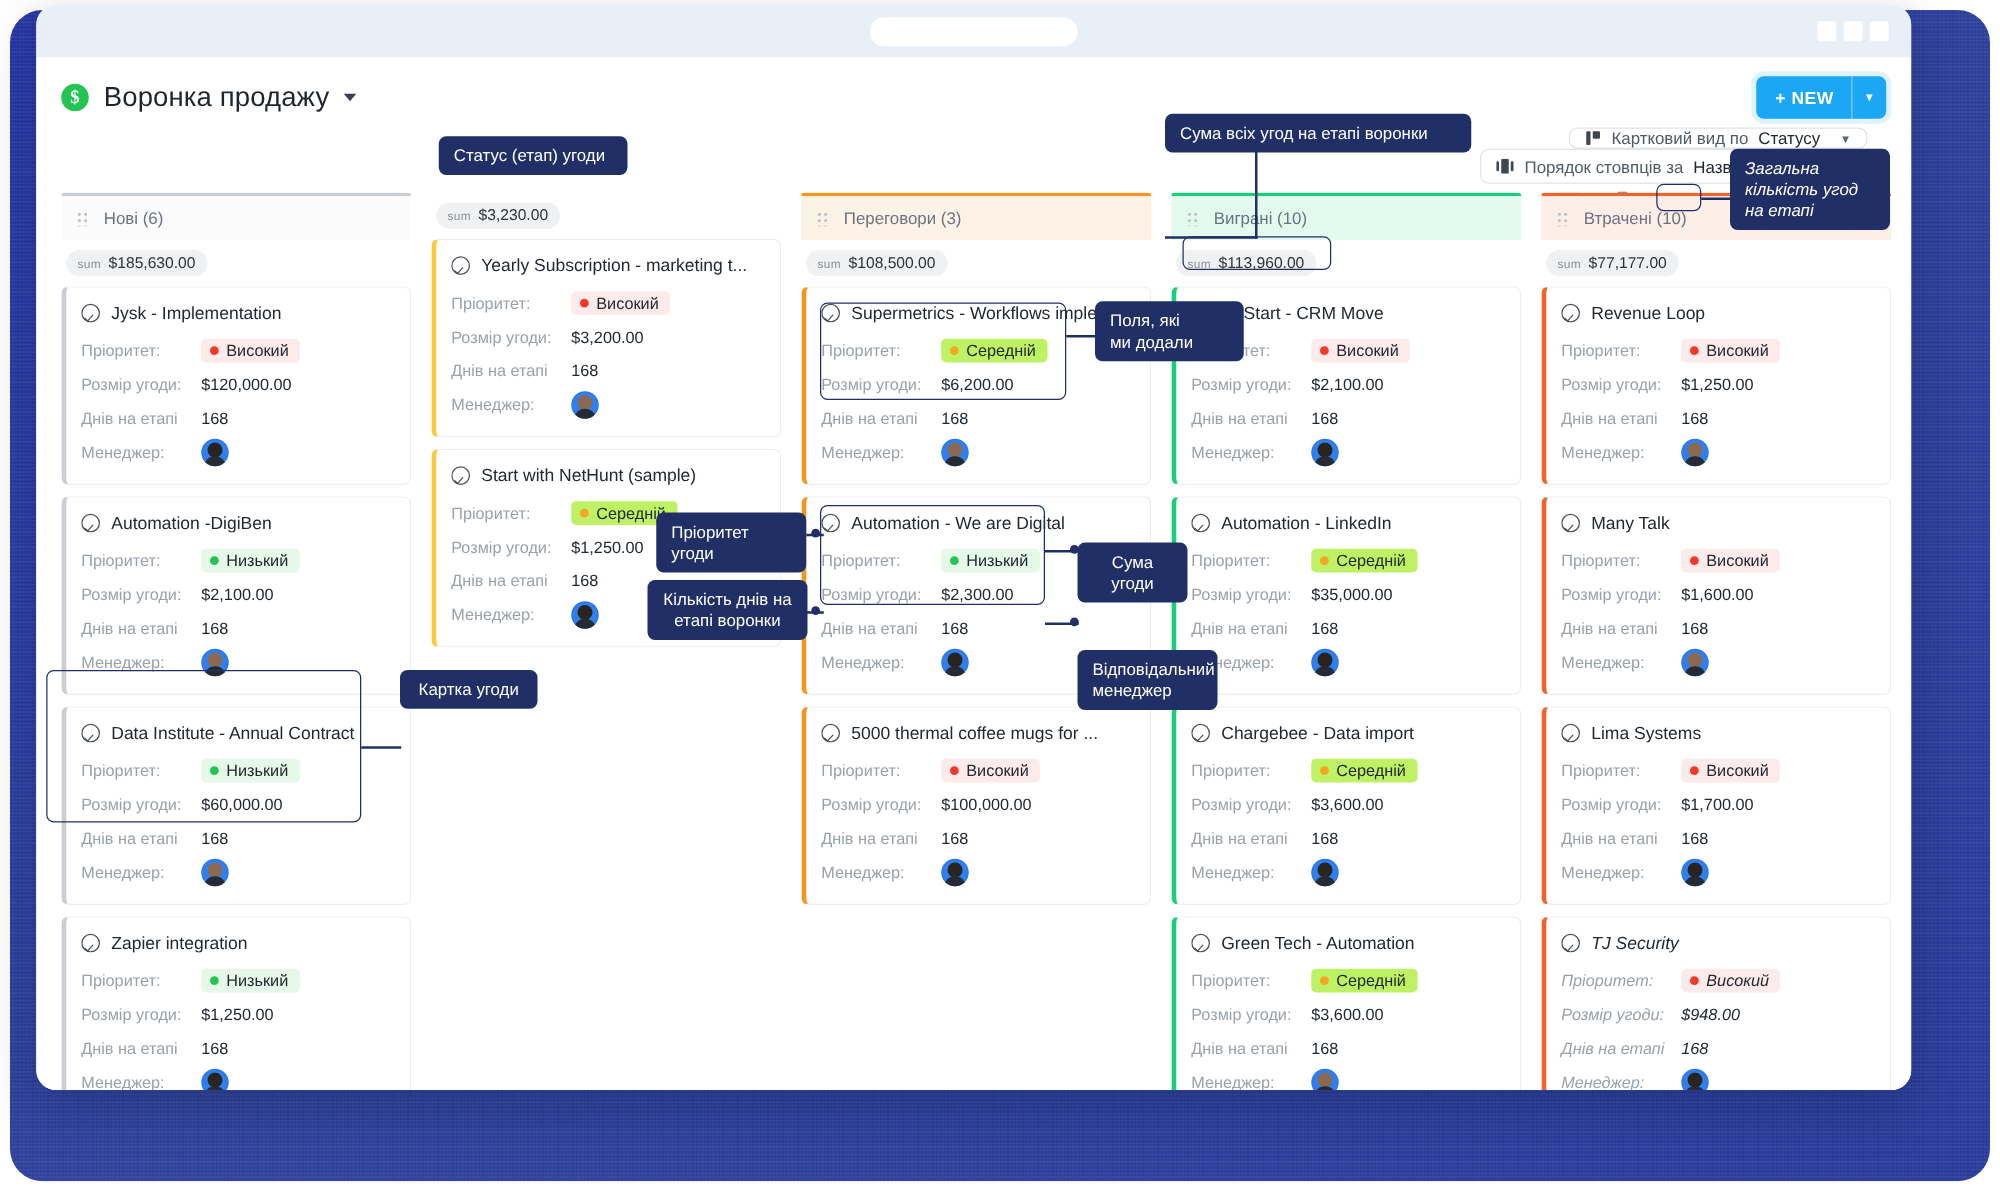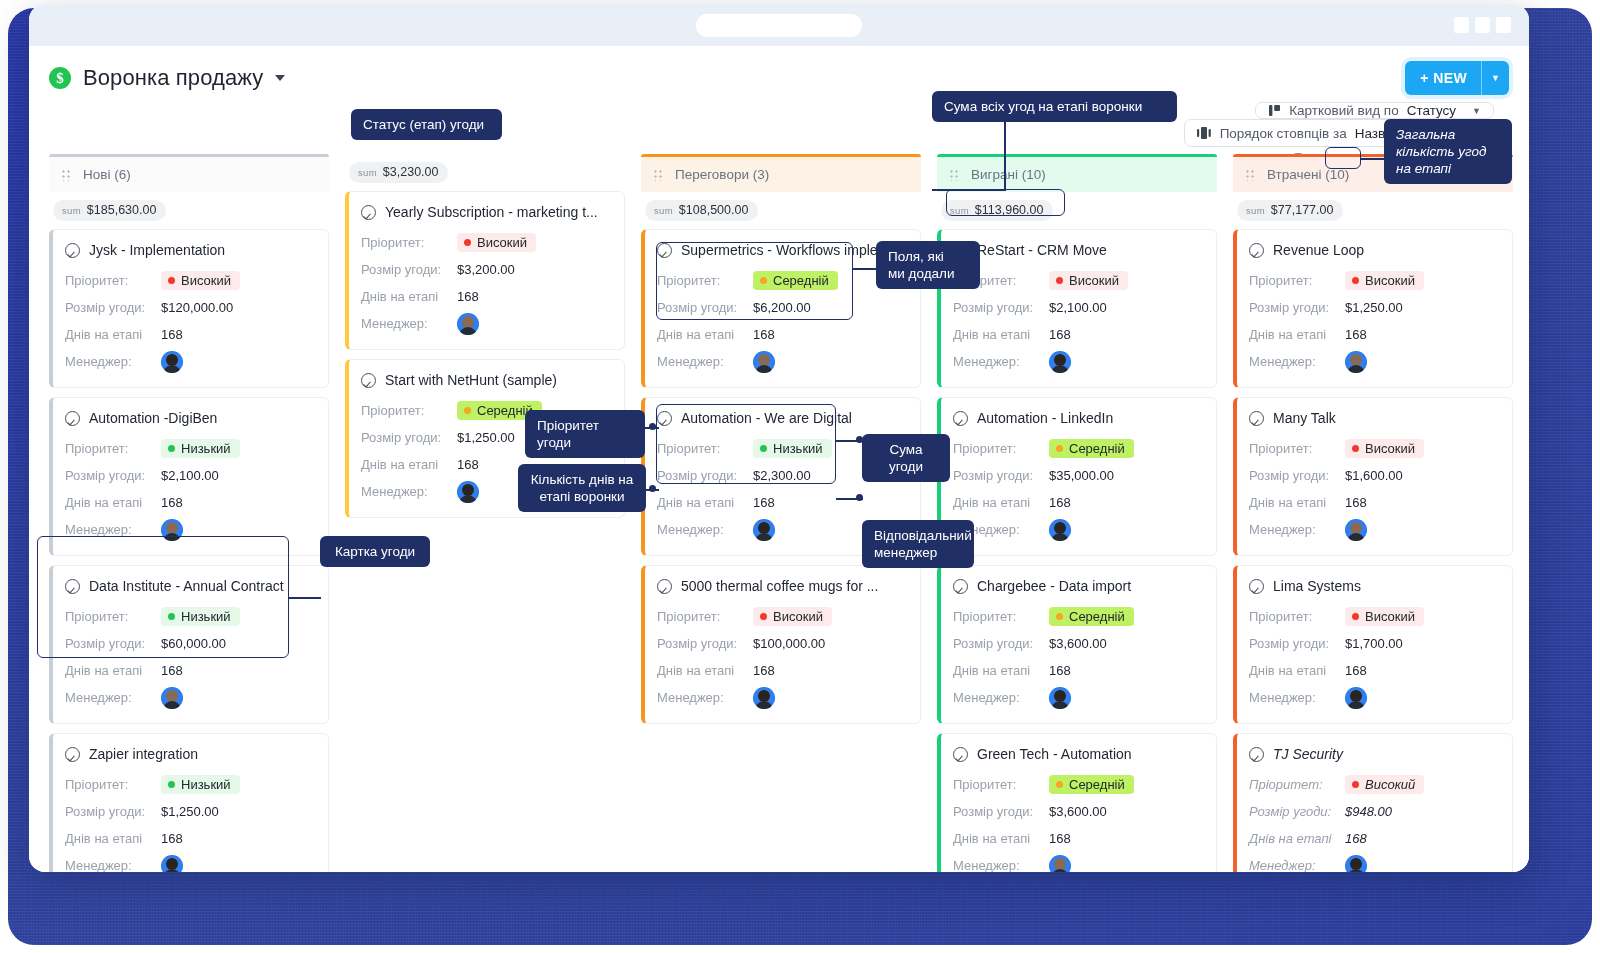--- a/index.html
+++ b/index.html
@@ -871,21 +871,21 @@
               </div></div>
           </div>
         </div>
 
       <div id="notes">
           <div class="note" style="left: 322px; top: 63px; width: 151px;">Статус (етап) угоди</div>
           <div class="note" style="left: 903px; top: 45px; width: 245px;">Сума всіх угод на етапі воронки</div>
           <div class="note" style="left: 1355px; top: 73px; width: 128px; font-style: italic;">Загальна
 кількість угод
 на етапі</div>
-          <div class="note" style="left: 847px; top: 195px; width: 104px;">Поля, які
+          <div class="note" style="left: 847px; top: 195px; width: 119px;">Поля, які
 ми додали</div>
           <div class="note" style="left: 496px; top: 364px; width: 120px;">Пріоритет угоди</div>
           <div class="note" style="left: 489px; top: 418px; width: 128px; text-align: center;">Кількість днів на
 етапі воронки</div>
           <div class="note" style="left: 291px; top: 490px; width: 110px; text-align: center;">Картка угоди</div>
           <div class="note" style="left: 833px; top: 388px; width: 88px; text-align: center;">Сума угоди</div>
           <div class="note" style="left: 833px; top: 438px; width: 112px; margin-top: 36px;">Відповідальний
 менеджер</div>
           <div class="hl" style="left: 627px; top: 196px; width: 197px; height: 78px;"></div>
           <div class="hl" style="left: 627px; top: 358px; width: 180px; height: 80px;"></div>

